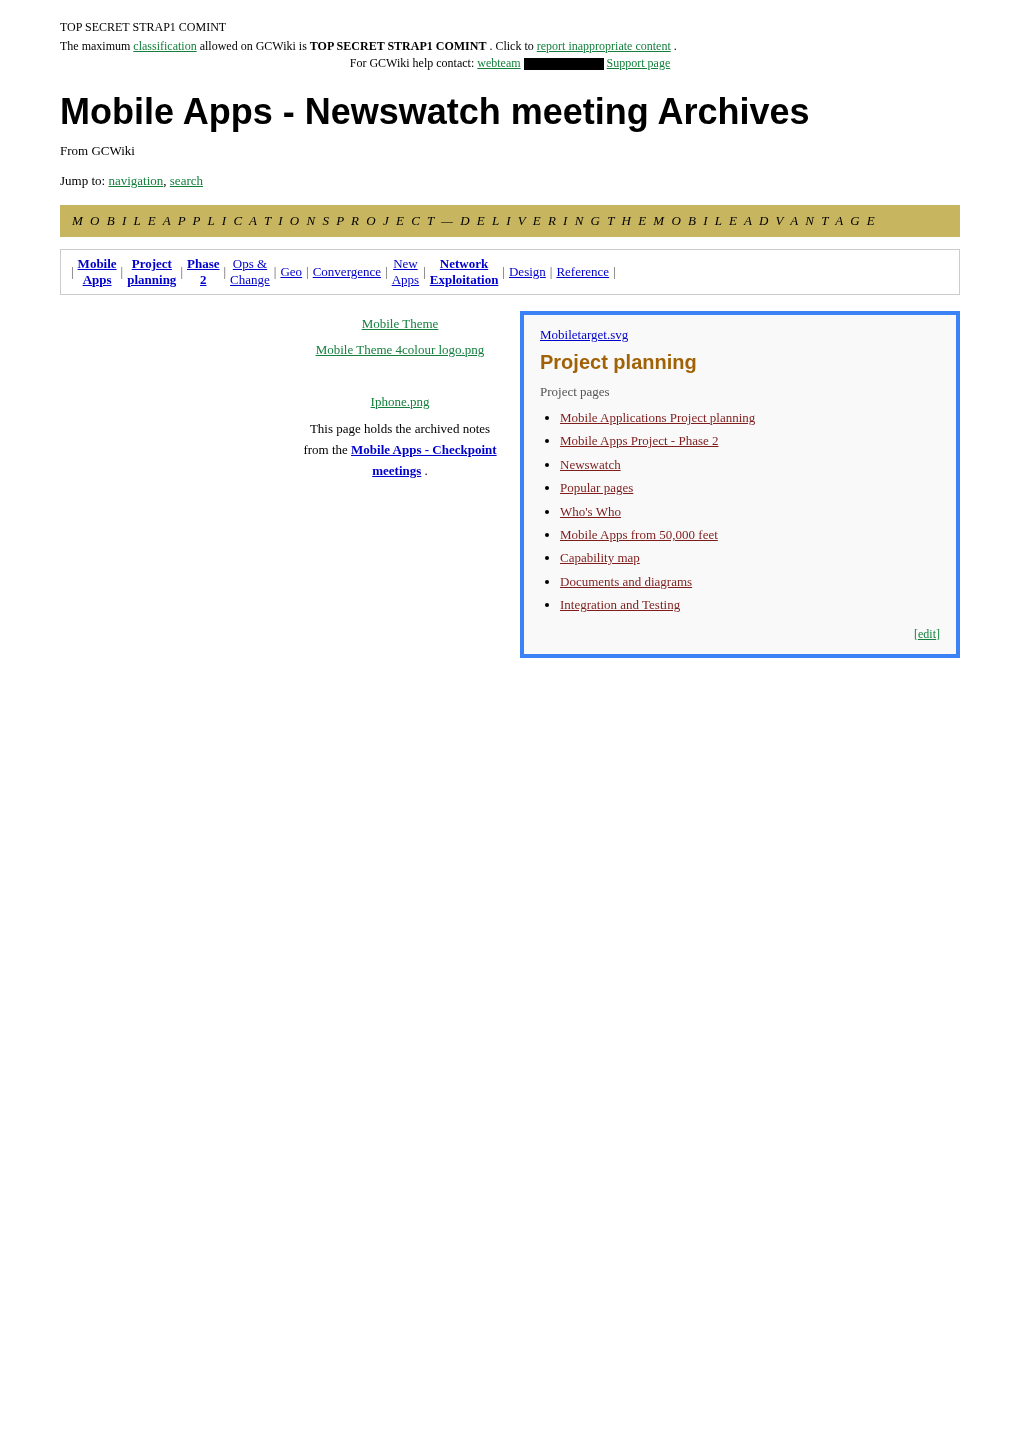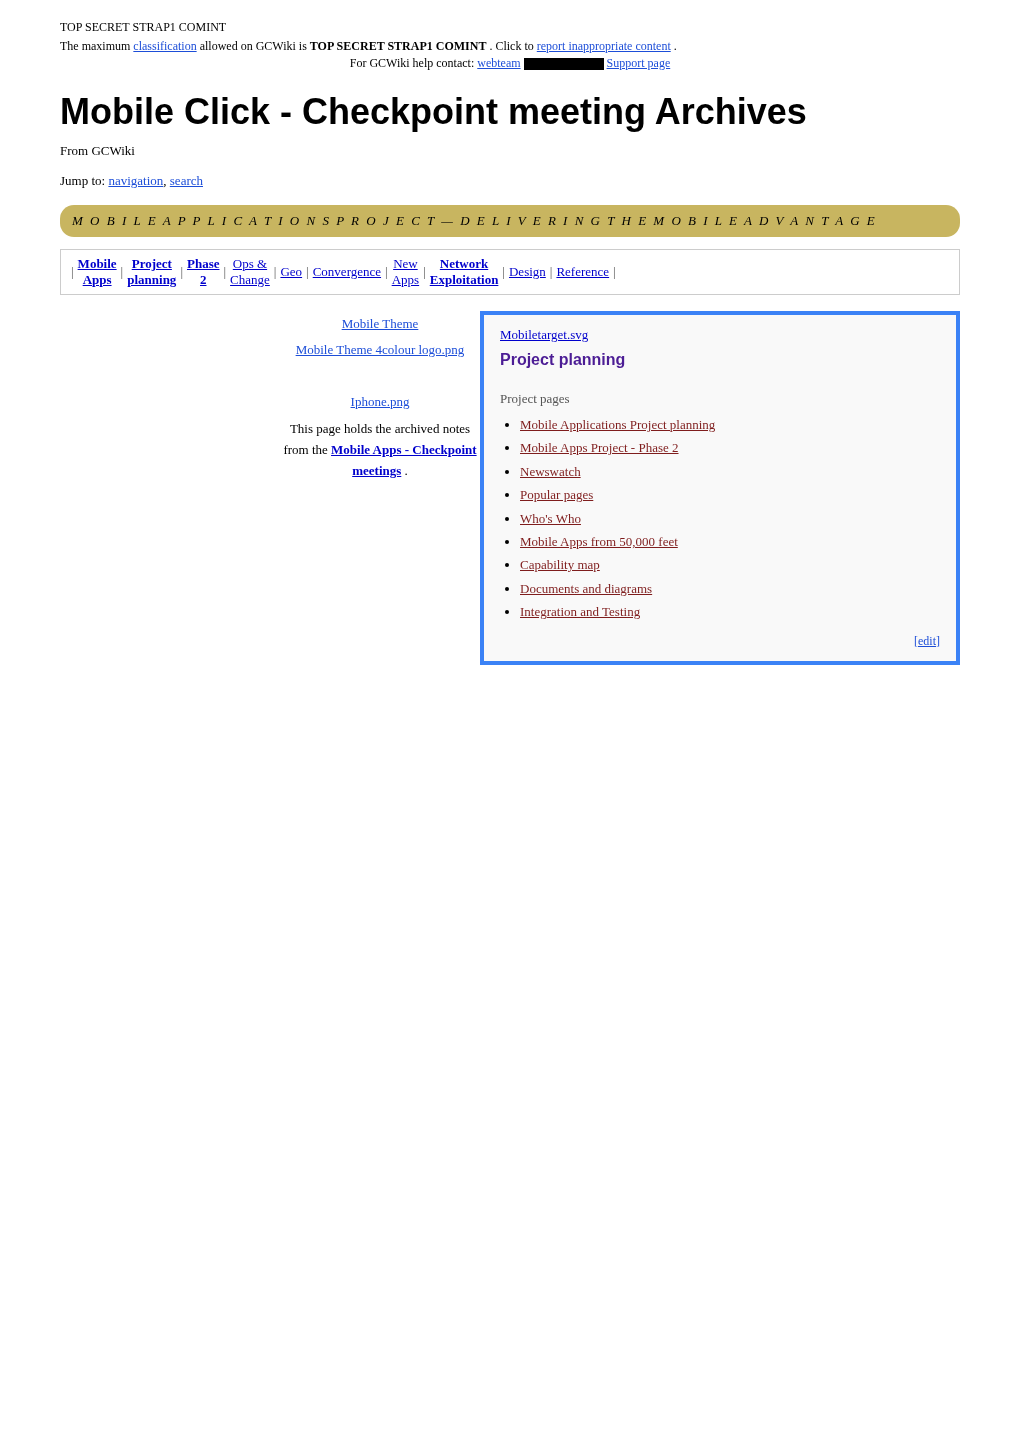--- a/index.html
+++ b/index.html
@@ -5,21 +5,21 @@
     * { margin: 0; padding: 0; box-sizing: border-box; }
     body {
       font-family: serif;
       font-size: 14px;
       background: #fff;
       color: #000;
       width: 1020px;
       min-height: 1442px;
       padding: 20px 60px;
     }
-    a { color: #1d4ed8; text-decoration: underline; }
+    a { color: #15803d; text-decoration: underline; }
 
     .classification-bar {
       font-size: 12px;
       margin-bottom: 4px;
       color: #000;
     }
     .classification-line {
       font-size: 12px;
       margin-bottom: 2px;
     }
@@ -56,21 +56,20 @@
 
     .banner-bar {
       background: #c8b560;
       padding: 8px 12px;
       font-style: italic;
       font-size: 13px;
       letter-spacing: 2px;
       margin-bottom: 12px;
       color: #000;
       font-family: serif;
-      border-radius: 14px;
     }
 
     .nav-bar {
       display: flex;
       align-items: center;
       flex-wrap: wrap;
       border: 1px solid #ccc;
       padding: 6px 8px;
       margin-bottom: 16px;
       font-size: 13px;
@@ -84,20 +83,21 @@
       color: #00c;
       text-align: center;
       display: inline-block;
     }
     .nav-bar a.bold-link {
       font-weight: bold;
     }
 
     .content-area {
       display: flex;
+      gap: 20px;
     }
 
     .left-col {
       flex: 0 0 220px;
       min-width: 180px;
     }
 
     .middle-col {
       flex: 0 0 200px;
       min-width: 160px;
@@ -110,25 +110,25 @@
       background: #f9f9f9;
     }
 
     .image-links {
       text-align: center;
       font-size: 13px;
       line-height: 2;
     }
 
     .right-col h2 {
-      font-size: 16px;
+      font-size: 20px;
       font-weight: bold;
       font-family: sans-serif;
-      margin-bottom: 22px;
-      color: #4c1d95;
+      margin-bottom: 10px;
+      color: #a16207;
     }
 
     .right-col .project-link {
       color: #00c;
       font-size: 13px;
       display: block;
       margin-bottom: 8px;
     }
 
     .right-col .section-label {
@@ -183,21 +183,21 @@
   <a href="#">report inappropriate content</a>
   <span>.</span>
 </div>
 <div class="help-line">
   <span>For GCWiki help contact:</span>
   <a href="#">webteam</a>
   <span class="redacted"></span>
   <a href="#">Support page</a>
 </div>
 
-<h1 class="page-title">Mobile Click - Checkpoint meeting Archives</h1>
+<h1 class="page-title">Mobile Apps - Newswatch meeting Archives</h1>
 
 <div class="from-gcwiki">From GCWiki</div>
 <div class="jump-to">
   <span>Jump to:</span>
   <a href="#">navigation</a>,
   <a href="#">search</a>
 </div>
 
 <div class="banner-bar">
   <span>M O B I L E   A P P L I C A T I O N S   P R O J E C T  —  D E L I V E R I N G   T H E   M O B I L E   A D V A N T A G E</span>

